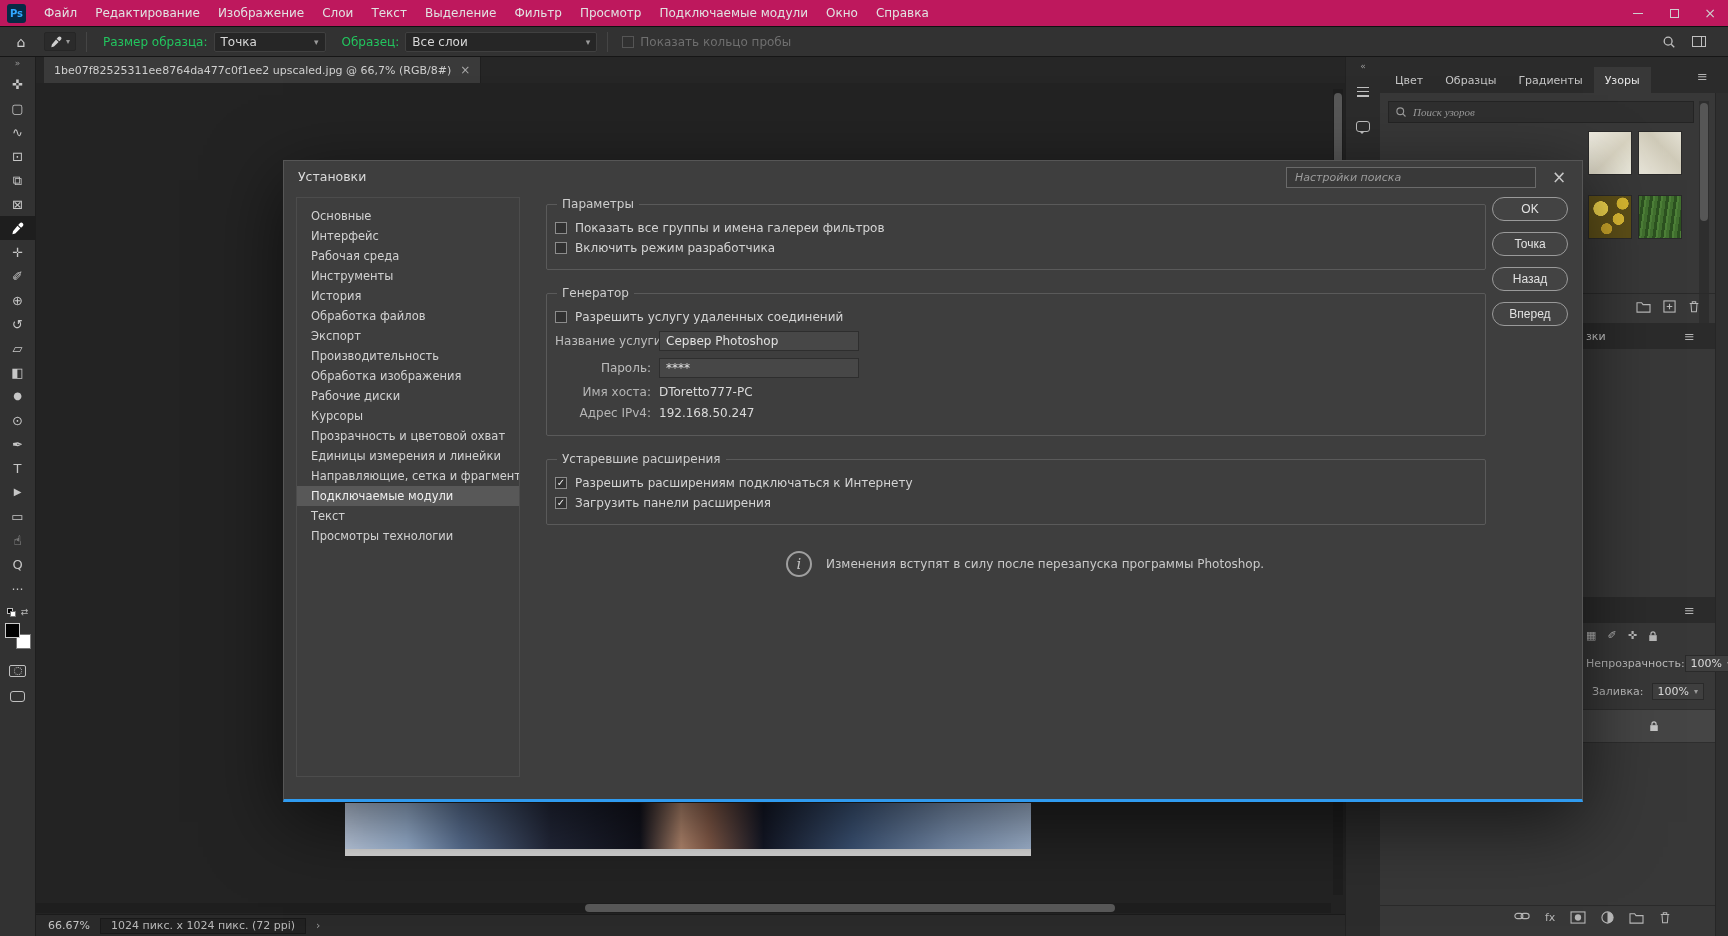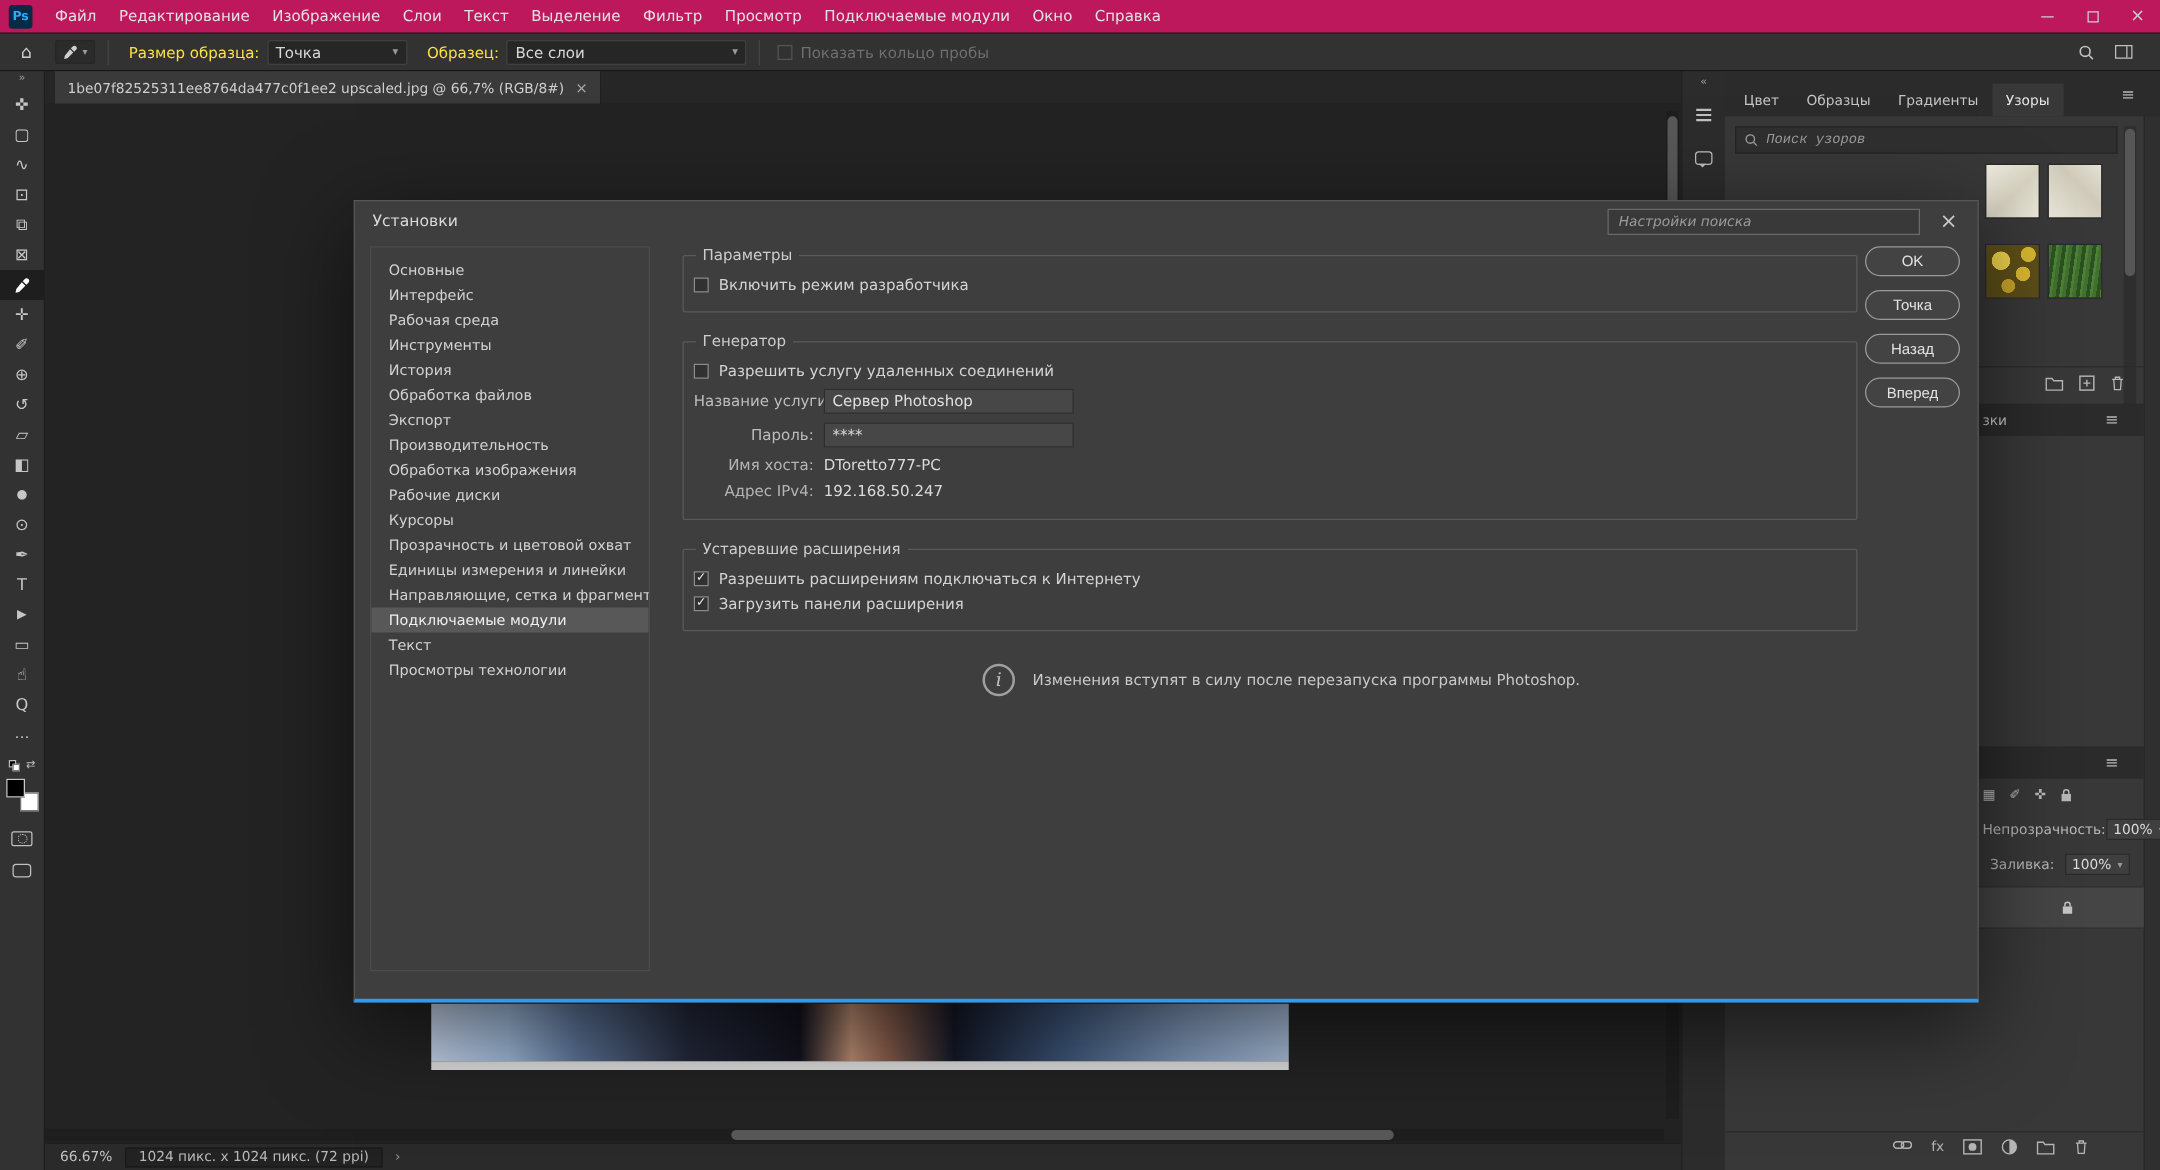--- a/index.html
+++ b/index.html
@@ -16,21 +16,21 @@
   .ic-min{width:10px;height:1px;background:currentColor;display:block}
   .ic-restore{width:9px;height:9px;border:1px solid currentColor;display:block}
   .win-close{font-size:14px}
 
   
   .optionsbar{position:absolute;left:0;top:27px;width:1728px;height:30px;background:#323232;border-bottom:1px solid #161616;display:flex;align-items:center;padding:0 8px}
   .ob-home{width:26px;text-align:center;color:#cfcfcf;font-size:14px}
   .tool-badge{display:flex;align-items:center;gap:3px;padding:2px 5px;margin-left:10px;border:1px solid #262626;background:#2b2b2b;border-radius:2px}
   .tool-badge .chev{font-size:8px;color:#9a9a9a}
   .sep{width:1px;height:20px;background:#454545;margin:0 10px}
-  .ob-label{color:#fde047;margin:16px 6px;white-space:nowrap}
+  .ob-label{color:#22c55e;margin:16px 6px;white-space:nowrap}
   .dd{height:20px;background:#262626;border:1px solid #404040;border-radius:2px;display:flex;align-items:center;justify-content:space-between;padding:0 6px;color:#d8d8d8}
   .dd .chev{font-size:9px;color:#9a9a9a;margin-left:8px}
   .dd-sample{width:112px}
   .dd-layers{width:192px}
   .ob-check{display:flex;align-items:center;gap:6px;margin-left:4px}
   .cb{width:12px;height:12px;border:1px solid #8c8c8c;background:#313131;display:inline-flex;align-items:center;justify-content:center;font-size:10px;line-height:10px;color:#efefef;flex:0 0 auto}
   .cb.disabled{border-color:#555}
   .ob-check .lbl{color:#6f6f6f}
   .ob-right{margin-left:auto;display:flex;align-items:center;gap:16px;margin-right:14px}
   .ic-workspace{position:relative;width:14px;height:11px;border:1px solid #c0c0c0;display:block}
@@ -82,21 +82,21 @@
 
   
   .rp{position:absolute;left:1380px;top:57px;width:348px;height:879px;background:#383838}
   .rp .gutter{position:absolute;right:0;top:0;bottom:0;width:13px;background:#2f2f2f;border-left:1px solid #262626}
   .rp-tabsrow{position:absolute;left:0;top:0;right:0;height:36px;background:#2b2b2b}
   .rp-tabs{position:absolute;left:4px;bottom:0;display:flex}
   .rp-tab{height:26px;display:flex;align-items:center;padding:0 11px;font-size:11px;color:#c6c6c6;white-space:nowrap}
   .rp-tab.active{background:#383838;color:#e6e6e6}
   .rp-menu{position:absolute;right:20px;top:12px;color:#b5b5b5;font-size:13px}
   .rp-search{position:absolute;left:8px;top:44px;right:34px;height:22px;background:#2f2f2f;border:1px solid #242424;display:flex;align-items:center;gap:6px;padding:0 6px}
-  .rp-search input{flex:1;background:transparent;border:none;outline:none;color:#d0d0d0;font-size:11px;font-family:Liberation Mono, monospace}
+  .rp-search input{flex:1;background:transparent;border:none;outline:none;color:#d0d0d0;font-size:11px;font-family:Liberation Serif, serif}
   .rp-search input::placeholder{color:#9b9b9b;font-style:italic}
   .pt{position:absolute;width:44px;height:44px;border:1px solid #2a2a2a}
   .pt-light1{background:linear-gradient(135deg,#f0ede2,#d8d3c1 55%,#eceadd)}
   .pt-light2{background:linear-gradient(45deg,#e9e6da,#cfcab8 60%,#e4e1d4)}
   .pt-flowers{background:
     radial-gradient(circle at 28% 30%,#ecd14b 0 17%,transparent 18%),
     radial-gradient(circle at 70% 55%,#dcba33 0 15%,transparent 16%),
     radial-gradient(circle at 42% 78%,#caa52a 0 13%,transparent 14%),
     radial-gradient(circle at 80% 18%,#d8b830 0 12%,transparent 13%),
     #5d4f18}
@@ -461,20 +461,24 @@
       <div class="pref-item selected">Подключаемые модули</div>
       <div class="pref-item">Текст</div>
       <div class="pref-item">Просмотры технологии</div>
     </div>
 
     <div class="dlg-content">
       <fieldset>
         <legend>Параметры</legend>
         <div class="row">
           <span class="cb"></span>
+          <span>Показать все группы и имена галереи фильтров</span>
+        </div>
+        <div class="row">
+          <span class="cb"></span>
           <span>Включить режим разработчика</span>
         </div>
       </fieldset>
 
       <fieldset>
         <legend>Генератор</legend>
         <div class="row">
           <span class="cb"></span>
           <span>Разрешить услугу удаленных соединений</span>
         </div>

